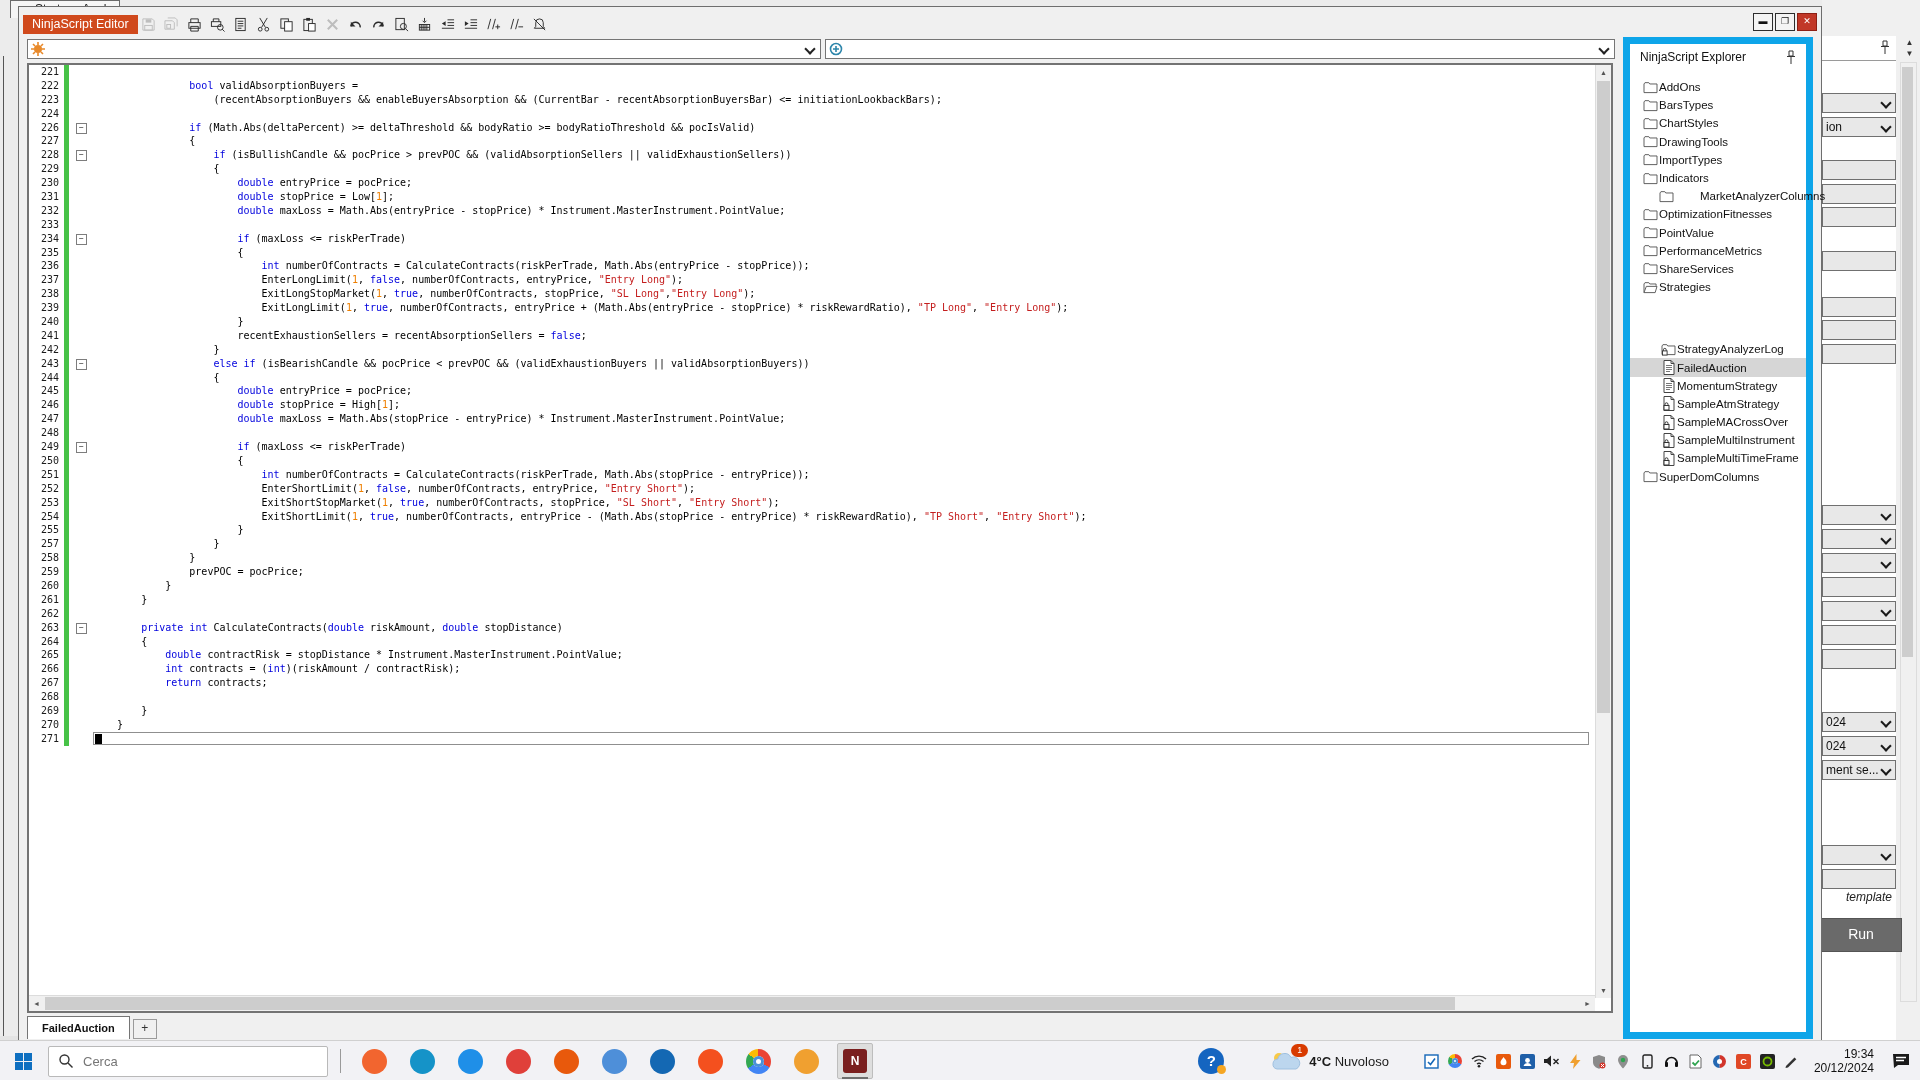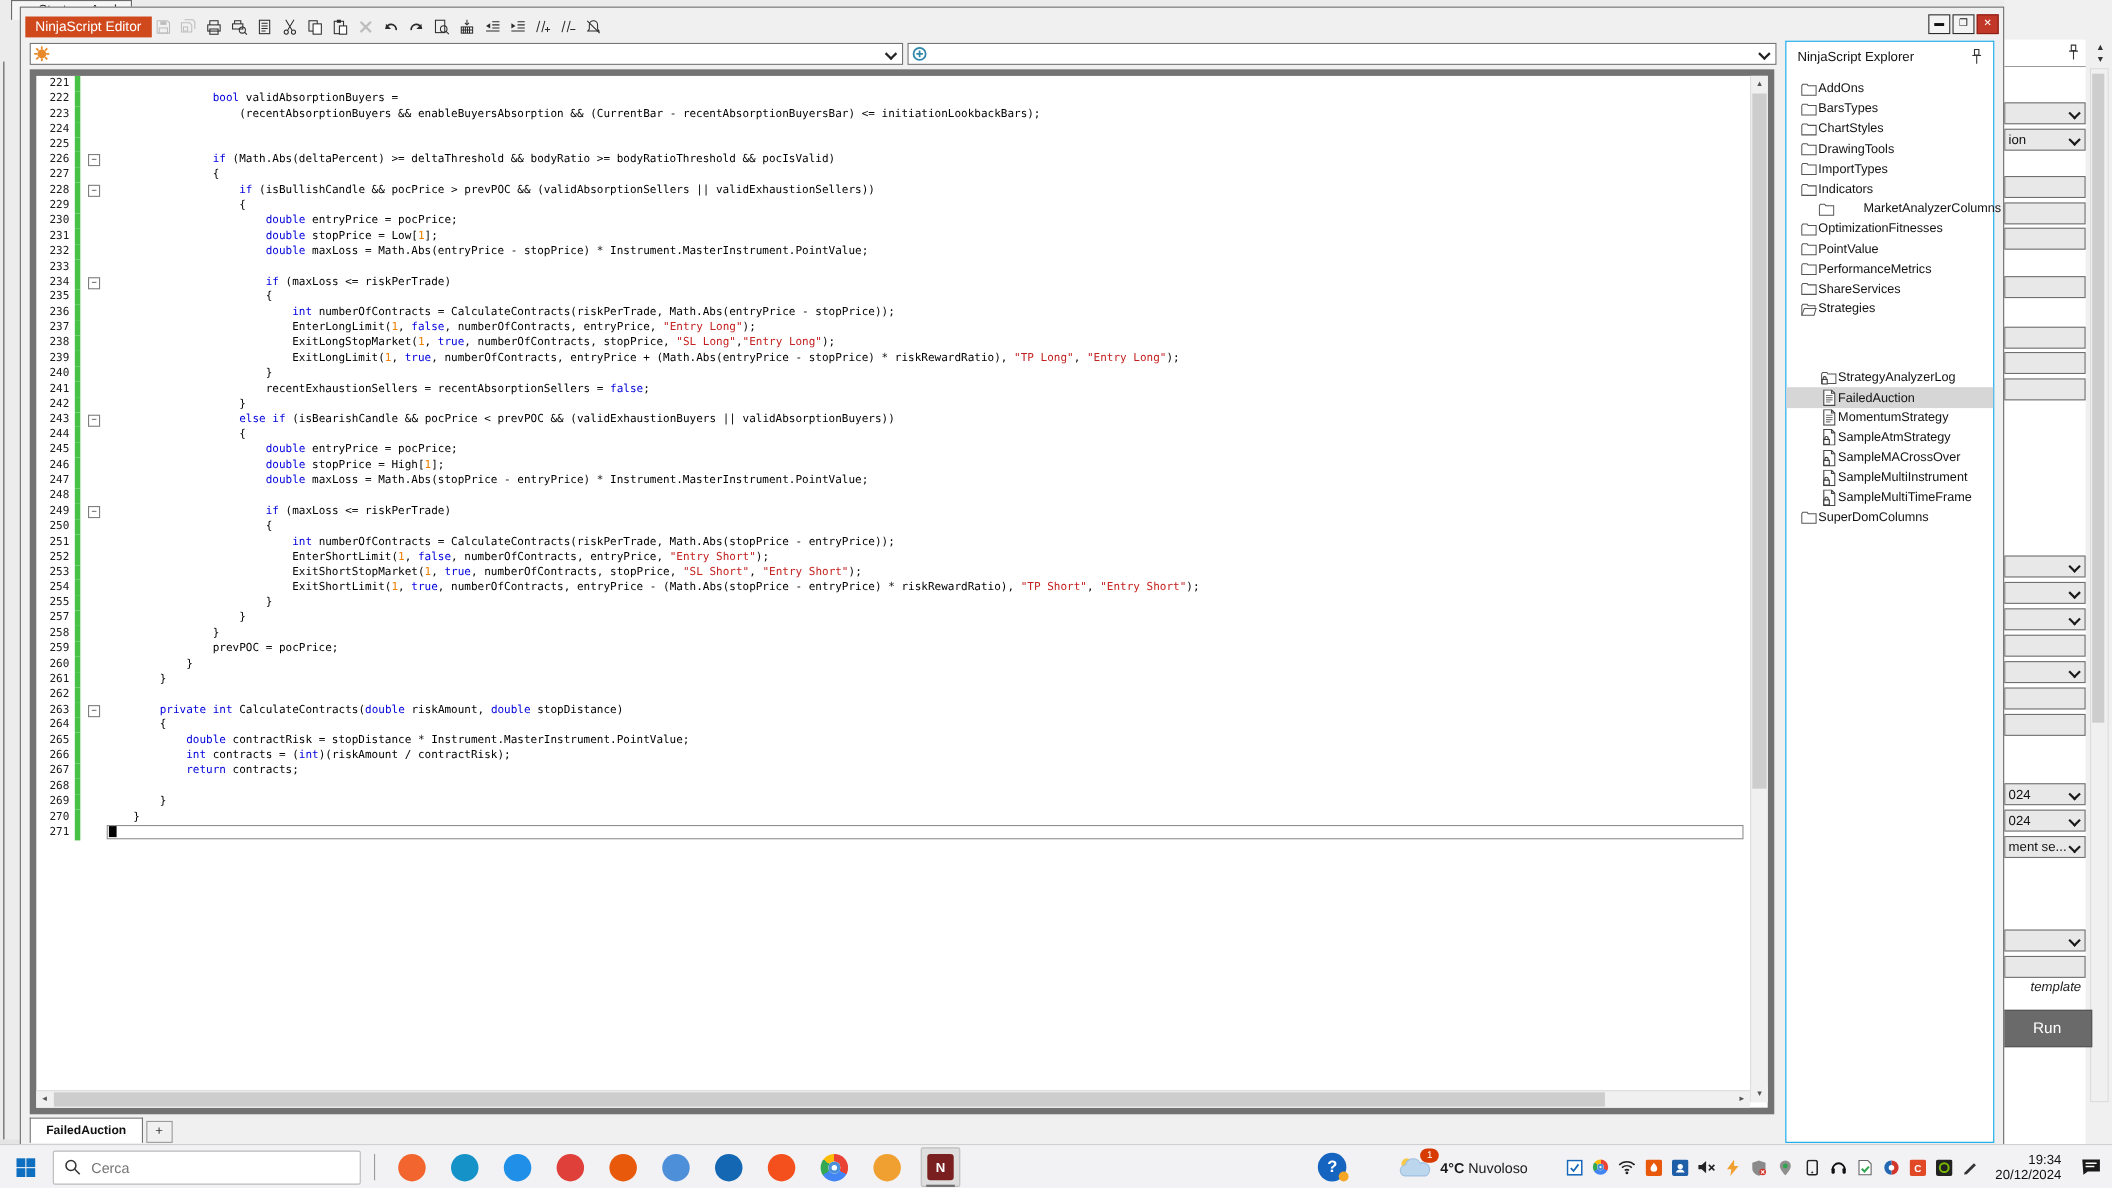--- a/index.html
+++ b/index.html
@@ -45,21 +45,21 @@
   .wc{width:18px;height:16px;border:1px solid #2d2d2d;background:#f4f4f4;color:#111;font-size:9px;
       line-height:14px;text-align:center;cursor:pointer;}
   .wc.close{background:#c13828;border-color:#8d2015;color:#fff;}
   .nav-row{position:absolute;left:8px;top:32px;height:22px;}
   .combo{position:absolute;top:0;height:20px;background:#fff;border:1px solid #757575;box-sizing:border-box;}
   .combo .chev{position:absolute;right:6px;top:5px;width:6px;height:6px;border-right:2px solid #222;
                border-bottom:2px solid #222;transform:rotate(45deg);}
   .combo .cicon{position:absolute;left:3px;top:2px;width:14px;height:14px;}
   
   .code-area{position:absolute;left:8px;top:56px;width:1586px;height:950px;background:#fff;
-             border:6px solid #737373;box-sizing:border-box;}
+             border:2px solid #737373;box-sizing:border-box;}
   .code-lines{position:absolute;left:0;top:0;right:16px;bottom:16px;overflow:hidden;}
   .code-row{display:flex;height:13.9px;align-items:stretch;}
   .ln{width:30px;flex:none;text-align:right;padding-right:5px;color:#1a1a1a;
       font:10px/13.9px "DejaVu Sans Mono",monospace;}
   .gbar{width:5px;flex:none;background:var(--green);}
   .fold{width:24px;flex:none;position:relative;}
   .fold-box{position:absolute;left:7px;top:2px;width:9px;height:9px;border:1px solid #7d7d7d;background:#fff;
             color:#333;font:8px/8px "DejaVu Sans Mono",monospace;text-align:center;}
   .pre{font:10px/13.9px "DejaVu Sans Mono",monospace;white-space:pre;color:#000;}
   .code-row.cur .pre{flex:1;border:1px solid #8f8f8f;height:13px;box-sizing:border-box;margin-right:6px;}
@@ -72,21 +72,21 @@
   .hthumb{position:absolute;left:16px;top:1px;height:13px;width:1410px;background:#cdcdcd;}
   .harrow{position:absolute;top:0;width:15px;height:15px;font-size:7px;color:#555;text-align:center;line-height:15px;}
   
   .tabstrip{position:absolute;left:8px;top:1008px;height:24px;display:flex;align-items:flex-end;gap:3px;}
   .doc-tab{height:22px;background:#fff;border:1px solid #757575;border-bottom:none;padding:0 14px;
            font-size:11px;font-weight:bold;line-height:22px;cursor:pointer;}
   .plus-tab{width:22px;height:18px;background:#f0f0f0;border:1px solid #9a9a9a;text-align:center;
             line-height:16px;font-size:12px;color:#333;cursor:pointer;}
   
   .explorer{position:absolute;left:1604px;top:30px;width:190px;height:1002px;background:#fff;
-            border:1px solid #0ea5e9;box-sizing:border-box;text-decoration:underline;}
+            border:7px solid #0ea5e9;box-sizing:border-box;text-decoration:underline;}
   .exp-title{position:absolute;left:10px;top:6px;font-size:12px;color:#111;}
   .exp-pin{position:absolute;right:10px;top:6px;cursor:pointer;}
   .exp-items{position:absolute;left:0;top:34px;right:0;}
   .exp-row{height:18.2px;display:flex;align-items:center;cursor:pointer;}
   .exp-row.sel{background:#d6d6d6;}
   .exp-icon{width:17px;flex:none;display:flex;justify-content:center;}
   .exp-label{font-size:11.5px;color:#111;white-space:nowrap;}
   
   .taskbar{position:absolute;left:0;top:1040px;width:1920px;height:40px;background:#f2f2f5;
            border-top:1px solid #d0d0d0;z-index:5;display:flex;align-items:center;}
@@ -356,26 +356,20 @@
             <span class="fold"></span>
             <span class="pre">                    <span class="t-p">(recentAbsorptionBuyers &amp;&amp; enableBuyersAbsorption &amp;&amp; (CurrentBar - recentAbsorptionBuyersBar) &lt;= initiationLookbackBars);</span></span>
           </div>
           <div class="code-row">
             <span class="ln">224</span>
             <span class="gbar"></span>
             <span class="fold"></span>
             <span class="pre"></span>
           </div>
           <div class="code-row">
-            <span class="ln">225</span>
-            <span class="gbar"></span>
-            <span class="fold"></span>
-            <span class="pre"></span>
-          </div>
-          <div class="code-row">
             <span class="ln">226</span>
             <span class="gbar"></span>
             <span class="fold">
               <span class="fold-box">−</span>
             </span>
             <span class="pre">                <span class="t-k">if</span><span class="t-p"> (Math.Abs(deltaPercent) &gt;= deltaThreshold &amp;&amp; bodyRatio &gt;= bodyRatioThreshold &amp;&amp; pocIsValid)</span></span>
           </div>
           <div class="code-row">
             <span class="ln">227</span>
             <span class="gbar"></span>

